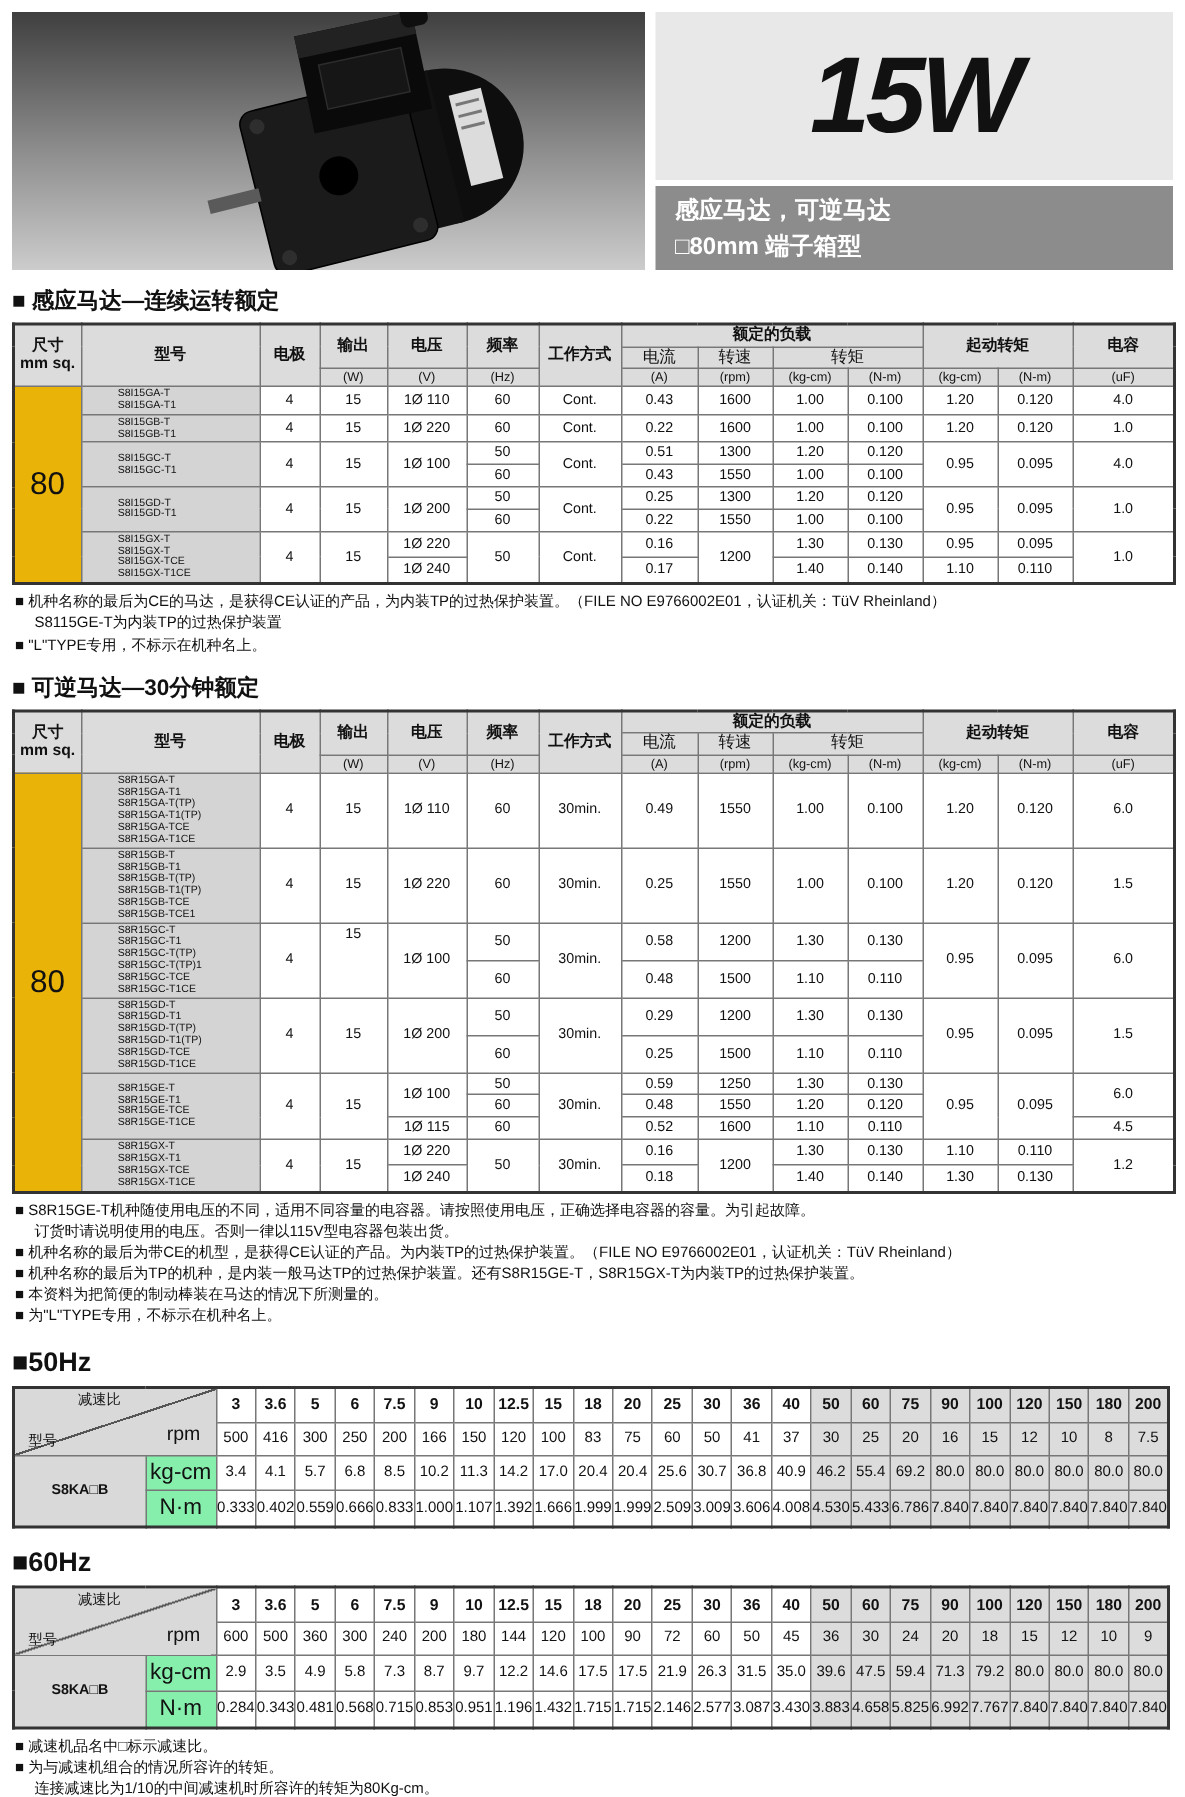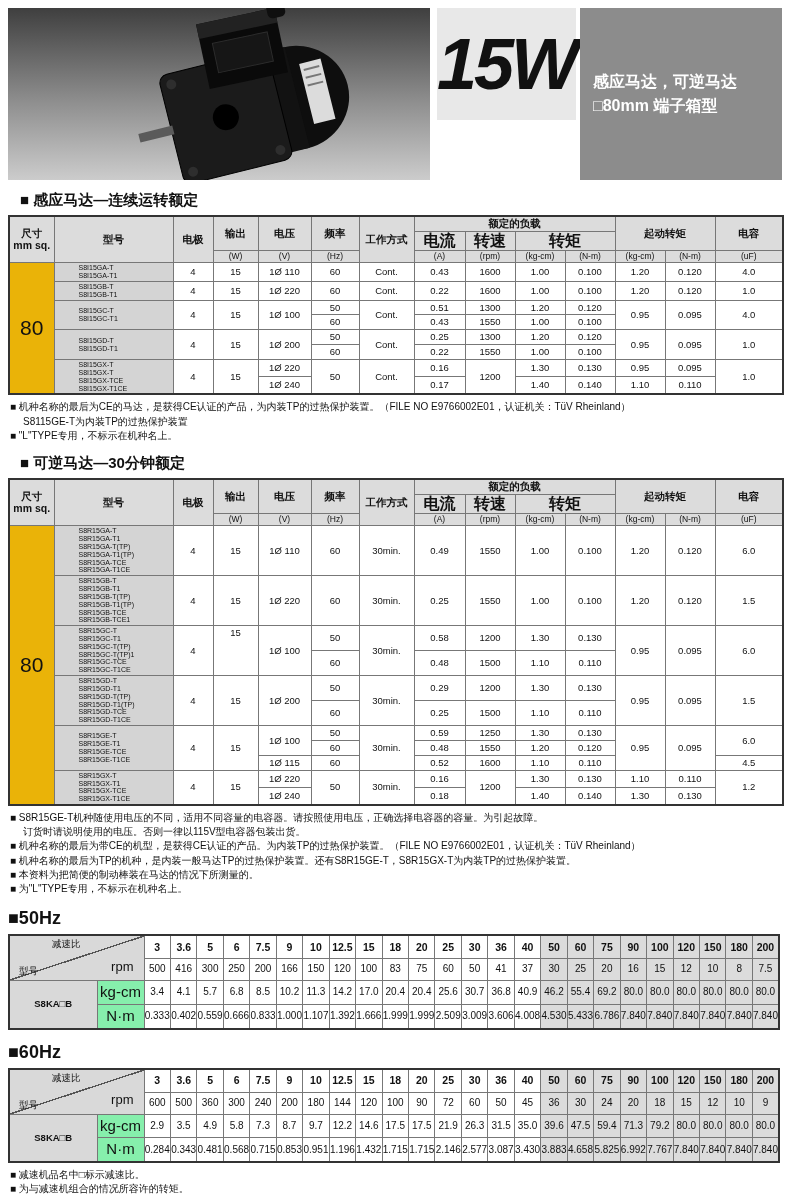--- a/index.html
+++ b/index.html
@@ -2,35 +2,35 @@
 <html><head>
 <meta charset="utf-8">
 <style>
   html,body{margin:0;padding:0;background:#fff;}
   body{width:790px;font-family:"Liberation Sans","DejaVu Sans",sans-serif;color:#111;}
   .page{width:790px;height:1198px;overflow:hidden;background:#fff;}
 
   
   .hero{display:flex;gap:7px;padding:8px 8px 0 8px;height:172px;}
   .photo{width:422px;height:172px;flex:none;}
-  .hero-right{flex:1;display:flex;flex-direction:row;gap:4px;}
+  .hero-right{flex:1;display:flex;flex-direction:column;gap:4px;}
   .power-box{height:112px;background:#e8e8e8;display:flex;align-items:center;justify-content:center;}
   .power-box span{font-size:72px;font-weight:bold;font-style:italic;letter-spacing:-3px;line-height:1;}
   .subtitle-bar{flex:1;background:#8c8c8c;color:#fff;font-weight:bold;font-size:16px;
     padding:5px 13px;display:flex;flex-direction:column;justify-content:center;gap:3px;}
 
-  .sec{font-size:15px;font-weight:bold;margin:11px 0 5px 20px;}
+  .sec{font-size:15px;font-weight:bold;margin:11px 0 5px 8px;}
   .hz{font-size:18px;font-weight:bold;margin:12px 0 5px 8px;letter-spacing:0;}
 
   
   table{border-collapse:collapse;margin-left:8px;table-layout:fixed;}
   .spec{width:774px;font-size:9.5px;text-align:center;border:2px solid #333;}
   .spec td{border:1px solid #777;padding:1px 0;line-height:1.25;white-space:pre-line;vertical-align:middle;}
   .spec td.h{background:#dcdcdc;font-weight:bold;font-size:10.5px;line-height:1.1;}
-  .spec td.h2{background:#dcdcdc;font-weight:bold;font-size:16px;line-height:1.05;}
+  .spec td.h2{background:#dcdcdc;font-weight:normal;font-size:11px;line-height:1.05;}
   .spec td.hu{background:#dcdcdc;font-size:8.5px;line-height:1.05;}
   .spec td.sz{background:#eab308;font-size:21px;}
   .spec td.m{background:#d4d4d4;text-align:left;padding-left:24px;font-size:7px;line-height:1.12;}
   .spec td.vt{vertical-align:top;}
 
   
   .gear{width:772px;font-size:10px;text-align:center;border:2px solid #333;}
   .gear td{border:1px solid #777;padding:2px 0;line-height:1.25;vertical-align:middle;}
   .gear td.rb{font-weight:bold;font-size:10.5px;}
   .gear td.lbl{background:#d9d9d9;font-weight:bold;font-size:9.5px;margin-top:30px;}

